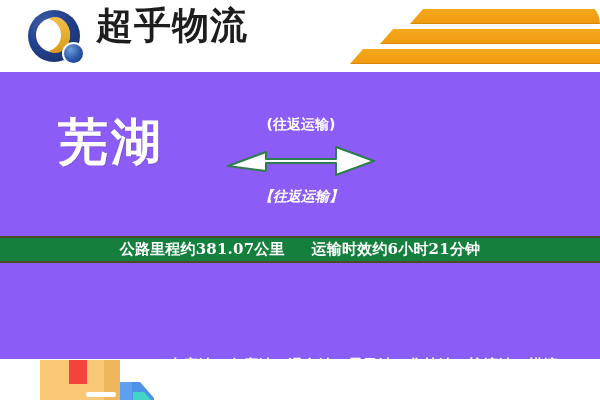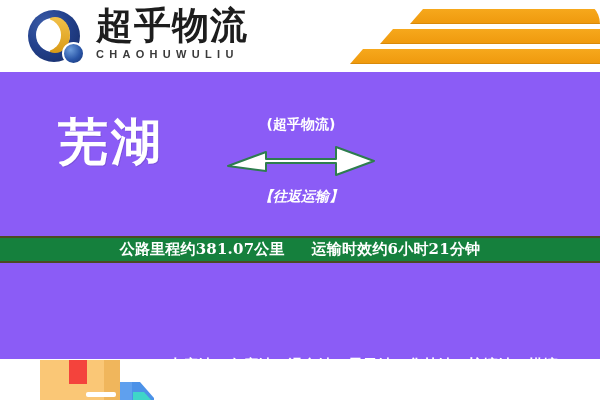--- a/index.html
+++ b/index.html
@@ -123,37 +123,36 @@
 
     <div class="logo-mark">
       <div class="logo-ring"></div>
       <div class="logo-inner"></div>
       <div class="logo-crescent"></div>
       <div class="logo-dot"></div>
     </div>
 
     <div class="logo-text">
       <div class="logo-cn">超乎物流</div>
-      <div class="logo-en">CHAOHUWULIU</div>
     </div>
 
     <div class="stripes">
       <div class="stripe s1"></div>
       <div class="stripe s2"></div>
       <div class="stripe s3"></div>
     </div>
   </div>
 
   <div class="body-blue">
 
     <div class="route">
       <div class="city origin">芜湖</div>
 
       <div class="mid">
-        <div class="mid-top">(超乎物流)</div>
+        <div class="mid-top">(往返运输)</div>
 
         <div class="arrow-wrap">
           <svg class="arrow-svg" viewBox="0 0 150 34" xmlns="http://www.w3.org/2000/svg">
             <path d="M2 22 L40 8 L40 15 L110 15 L110 3 L148 17 L110 31 L110 19 L40 19 L40 27 Z" fill="#ffffff" stroke="#2e7d4f" stroke-width="2" stroke-linejoin="round"></path>
           </svg>
         </div>
 
         <div class="mid-bot">【往返运输】</div>
       </div>
     </div>

